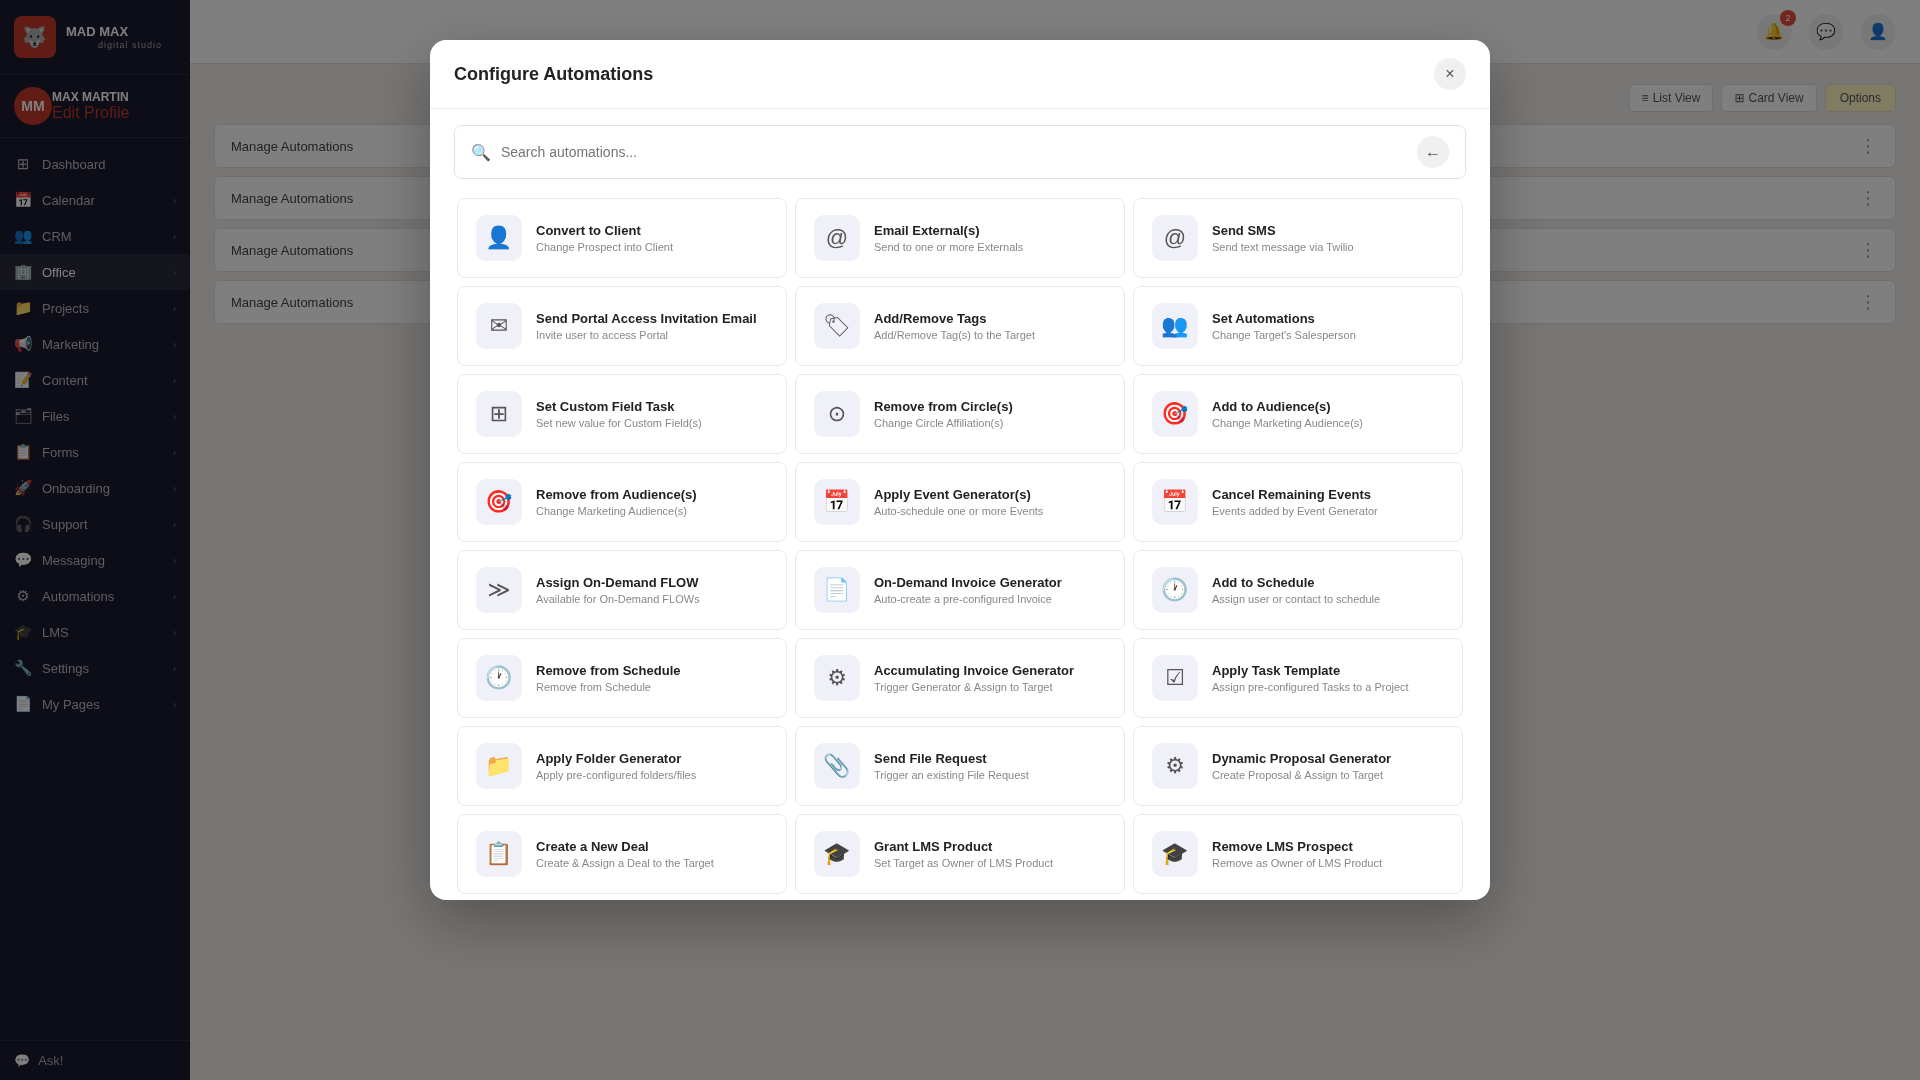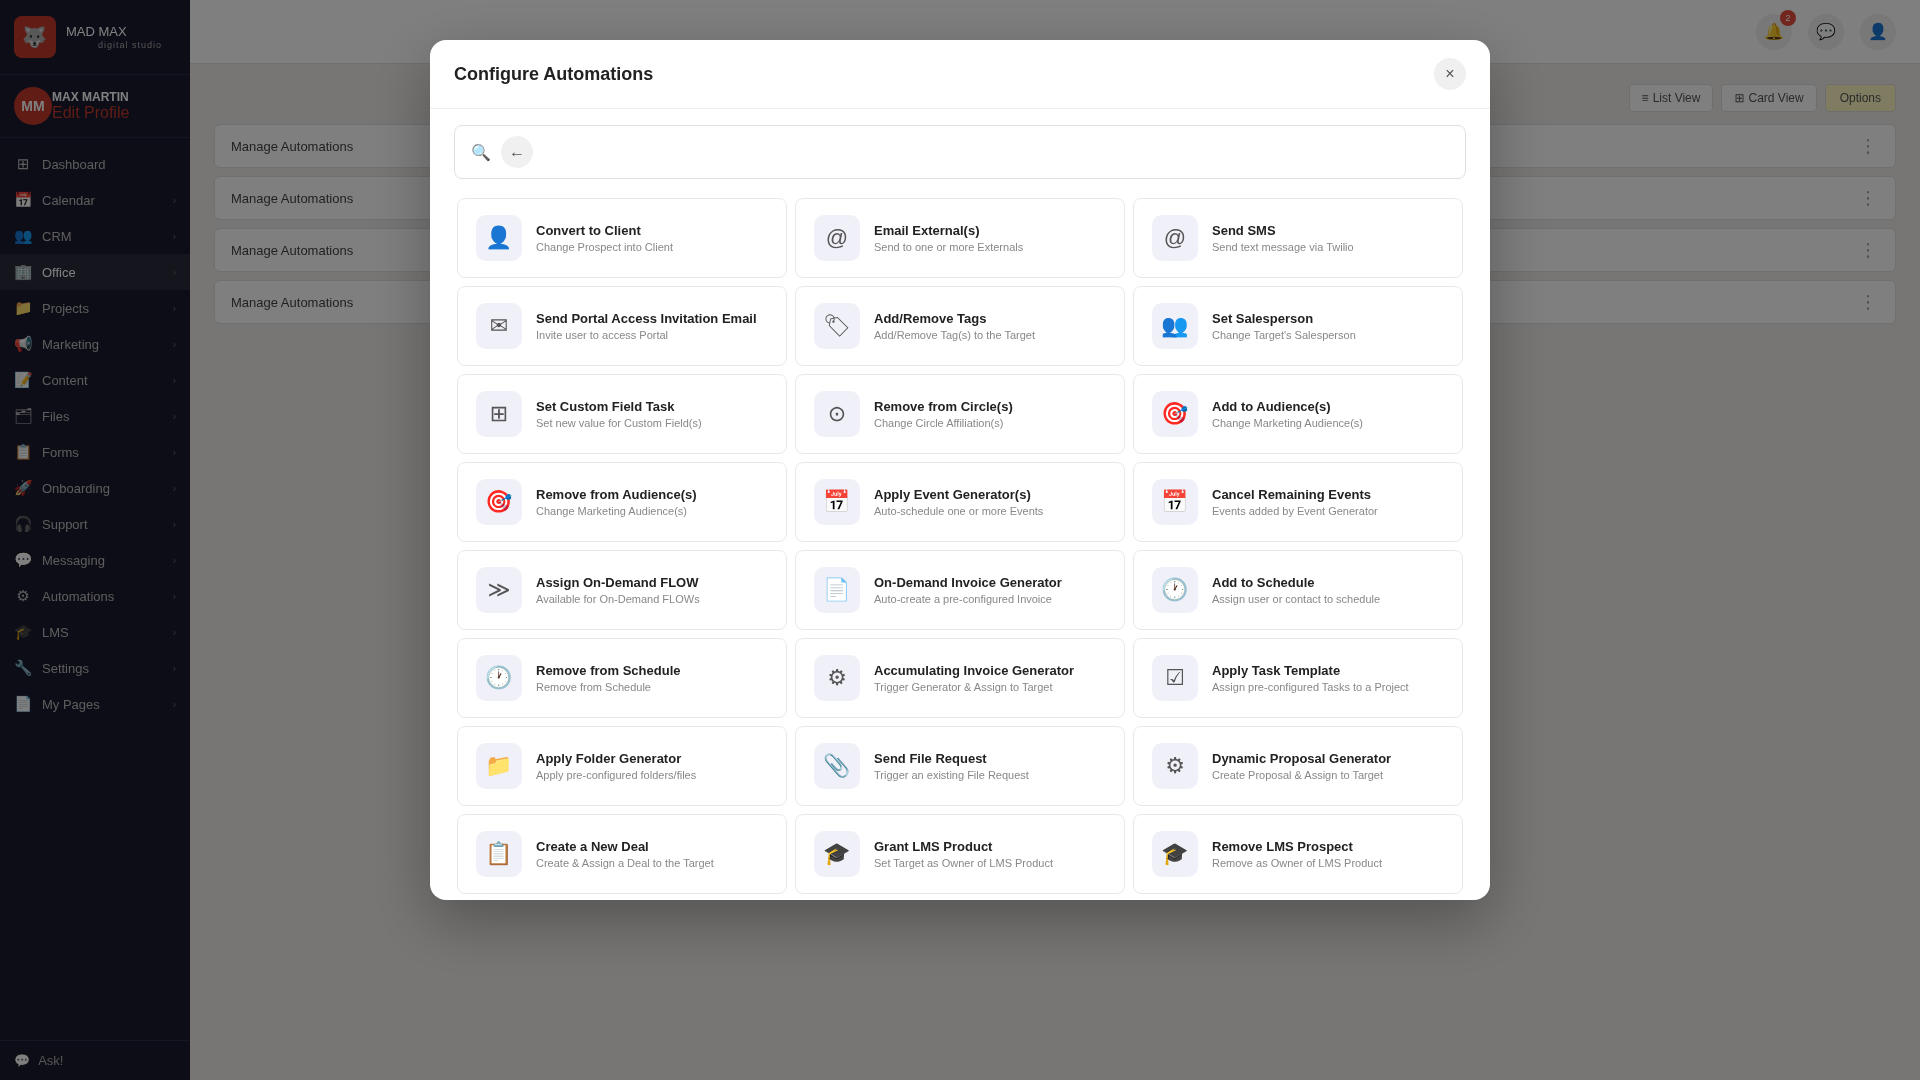--- a/index.html
+++ b/index.html
@@ -45,21 +45,21 @@
       border-radius: 8px;
       display: flex;
       align-items: center;
       justify-content: center;
       font-size: 20px;
       color: white;
     }
 
     .logo-text {
       font-size: 13px;
-      font-weight: 400;
+      font-weight: 700;
       color: white;
       line-height: 1.3;
     }
 
     .logo-sub {
       font-size: 9px;
       color: #aaa;
       letter-spacing: 1px;
       margin-left: 32px;
     }
@@ -561,20 +561,21 @@
 
 <div class="overlay">
   <div class="modal">
     <div class="modal-header">
       <span class="modal-title">Configure Automations</span>
       <button class="modal-close">×</button>
     </div>
 
     <div class="search-bar">
       <span class="search-icon">🔍</span>
+      <input type="text" placeholder="Search automations..." style="">
       <div class="back-btn">←</div>
     </div>
 
     <div class="automation-grid" id="automation-grid">
     <div class="auto-card">
           <div class="auto-icon">👤</div>
           <div class="auto-text">
             <div class="auto-name">Convert to Client</div>
             <div class="auto-desc">Change Prospect into Client</div>
           </div>
@@ -603,21 +604,21 @@
         <div class="auto-card">
           <div class="auto-icon">🏷</div>
           <div class="auto-text">
             <div class="auto-name">Add/Remove Tags</div>
             <div class="auto-desc">Add/Remove Tag(s) to the Target</div>
           </div>
         </div>
         <div class="auto-card">
           <div class="auto-icon">👥</div>
           <div class="auto-text">
-            <div class="auto-name">Set Salesperson</div>
+            <div class="auto-name">Set Automations</div>
             <div class="auto-desc">Change Target's Salesperson</div>
           </div>
         </div>
         <div class="auto-card">
           <div class="auto-icon">⊞</div>
           <div class="auto-text">
             <div class="auto-name">Set Custom Field Task</div>
             <div class="auto-desc">Set new value for Custom Field(s)</div>
           </div>
         </div>

